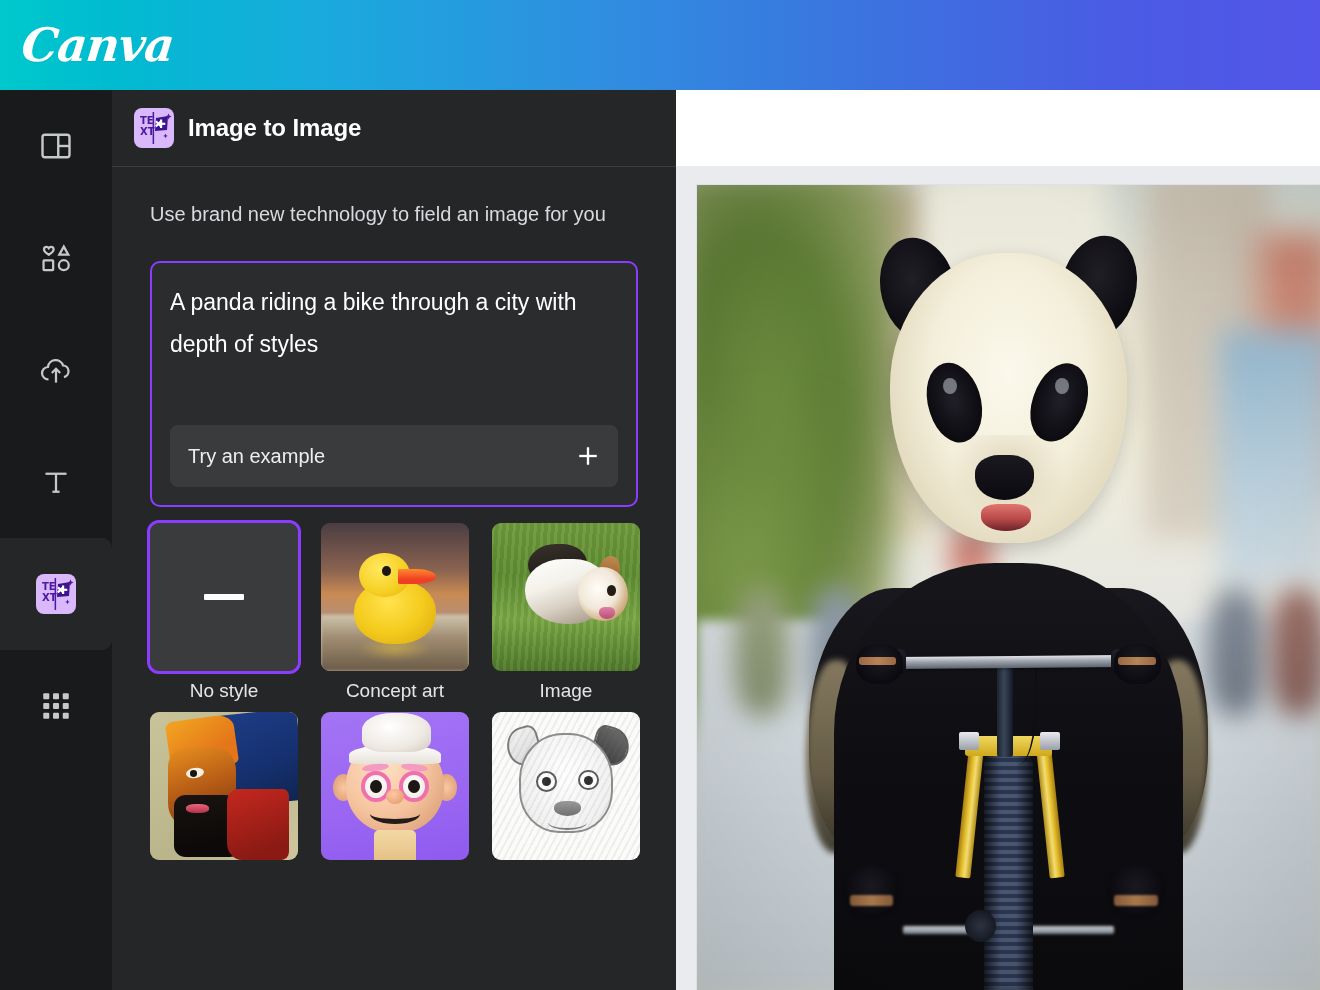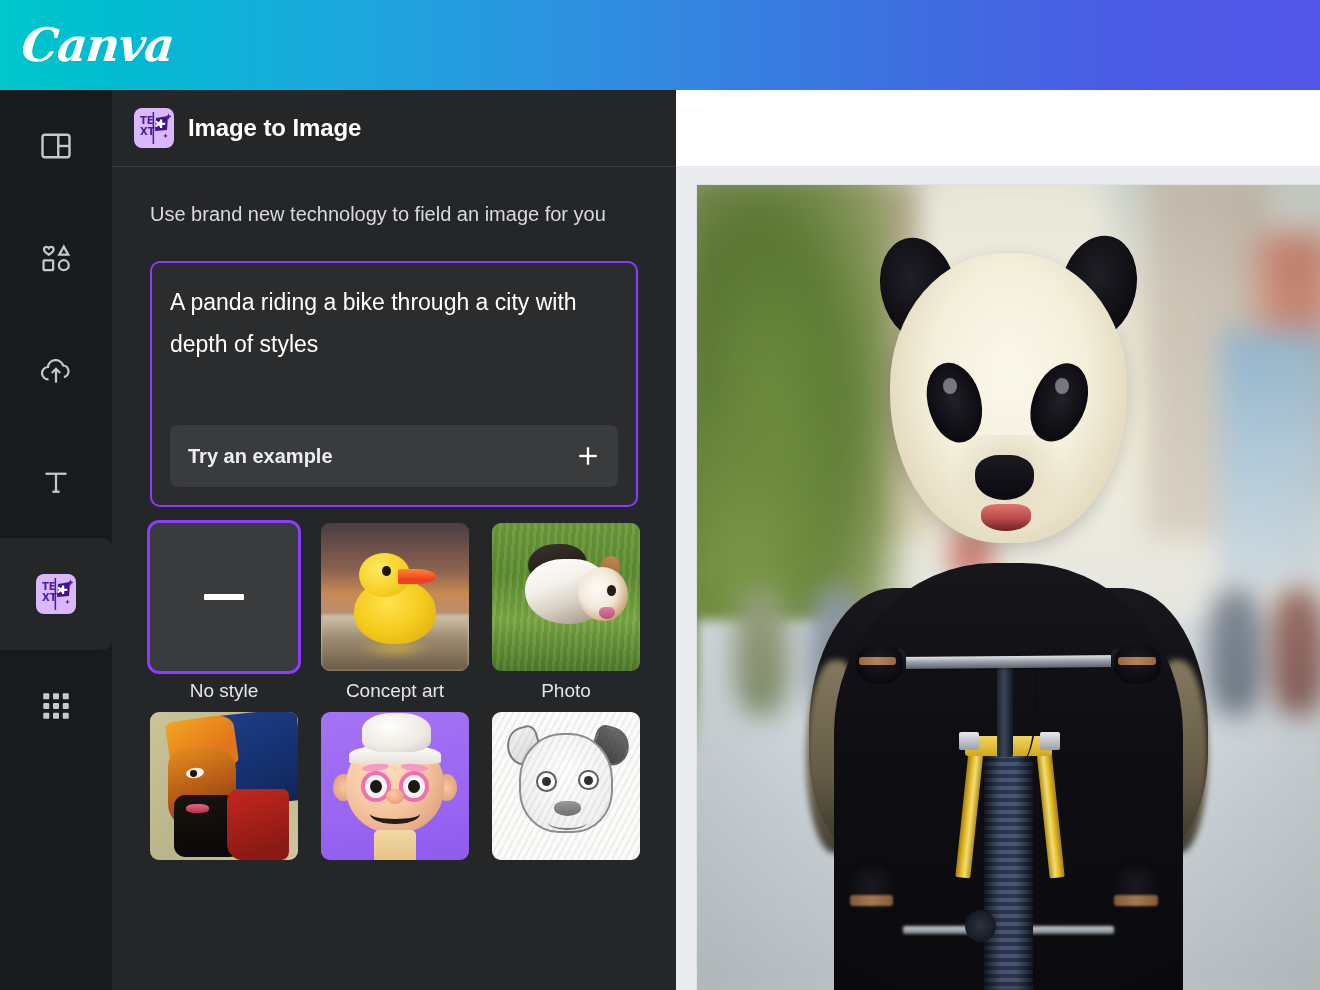--- a/index.html
+++ b/index.html
@@ -97,21 +97,21 @@
   }
   .try-example {
     height:62px;
     background:#3a3b3d;
     border-radius:8px;
     display:flex; align-items:center; justify-content:space-between;
     padding:0 16px 0 18px;
     cursor:pointer;
     flex:0 0 auto;
   }
-  .try-example-label { color:#eceef0; font-size:20px; font-weight:700; }
+  .try-example-label { color:#eceef0; font-size:20px; font-weight:400; }
   .plus-icon { width:28px; height:28px; color:#ffffff; }
 
   
   .styles-title {
     margin-top:30px;
     color:#ffffff; font-size:21px; font-weight:700;
   }
   .styles-grid {
     margin-top:16px;
     display:grid;
@@ -642,21 +642,21 @@
               <div class="corgi-grass"></div>
                 <div class="corgi-grass2"></div>
               <div class="corgi-back"></div>
                 <div class="corgi-body"></div>
               <div class="corgi-ear"></div>
                 <div class="corgi-head"></div>
               <div class="corgi-eye"></div>
                 <div class="corgi-tongue"></div>
             </div>
           </div>
-          <div class="style-label">Photo</div>
+          <div class="style-label">Image</div>
         </div>
 
         <div class="style-cell">
           <div class="style-thumb">
             <div class="th">
               <div class="port-bg"></div>
                 <div class="port-blue"></div>
               <div class="port-orange"></div>
                 <div class="port-face"></div>
               <div class="port-dark"></div>

